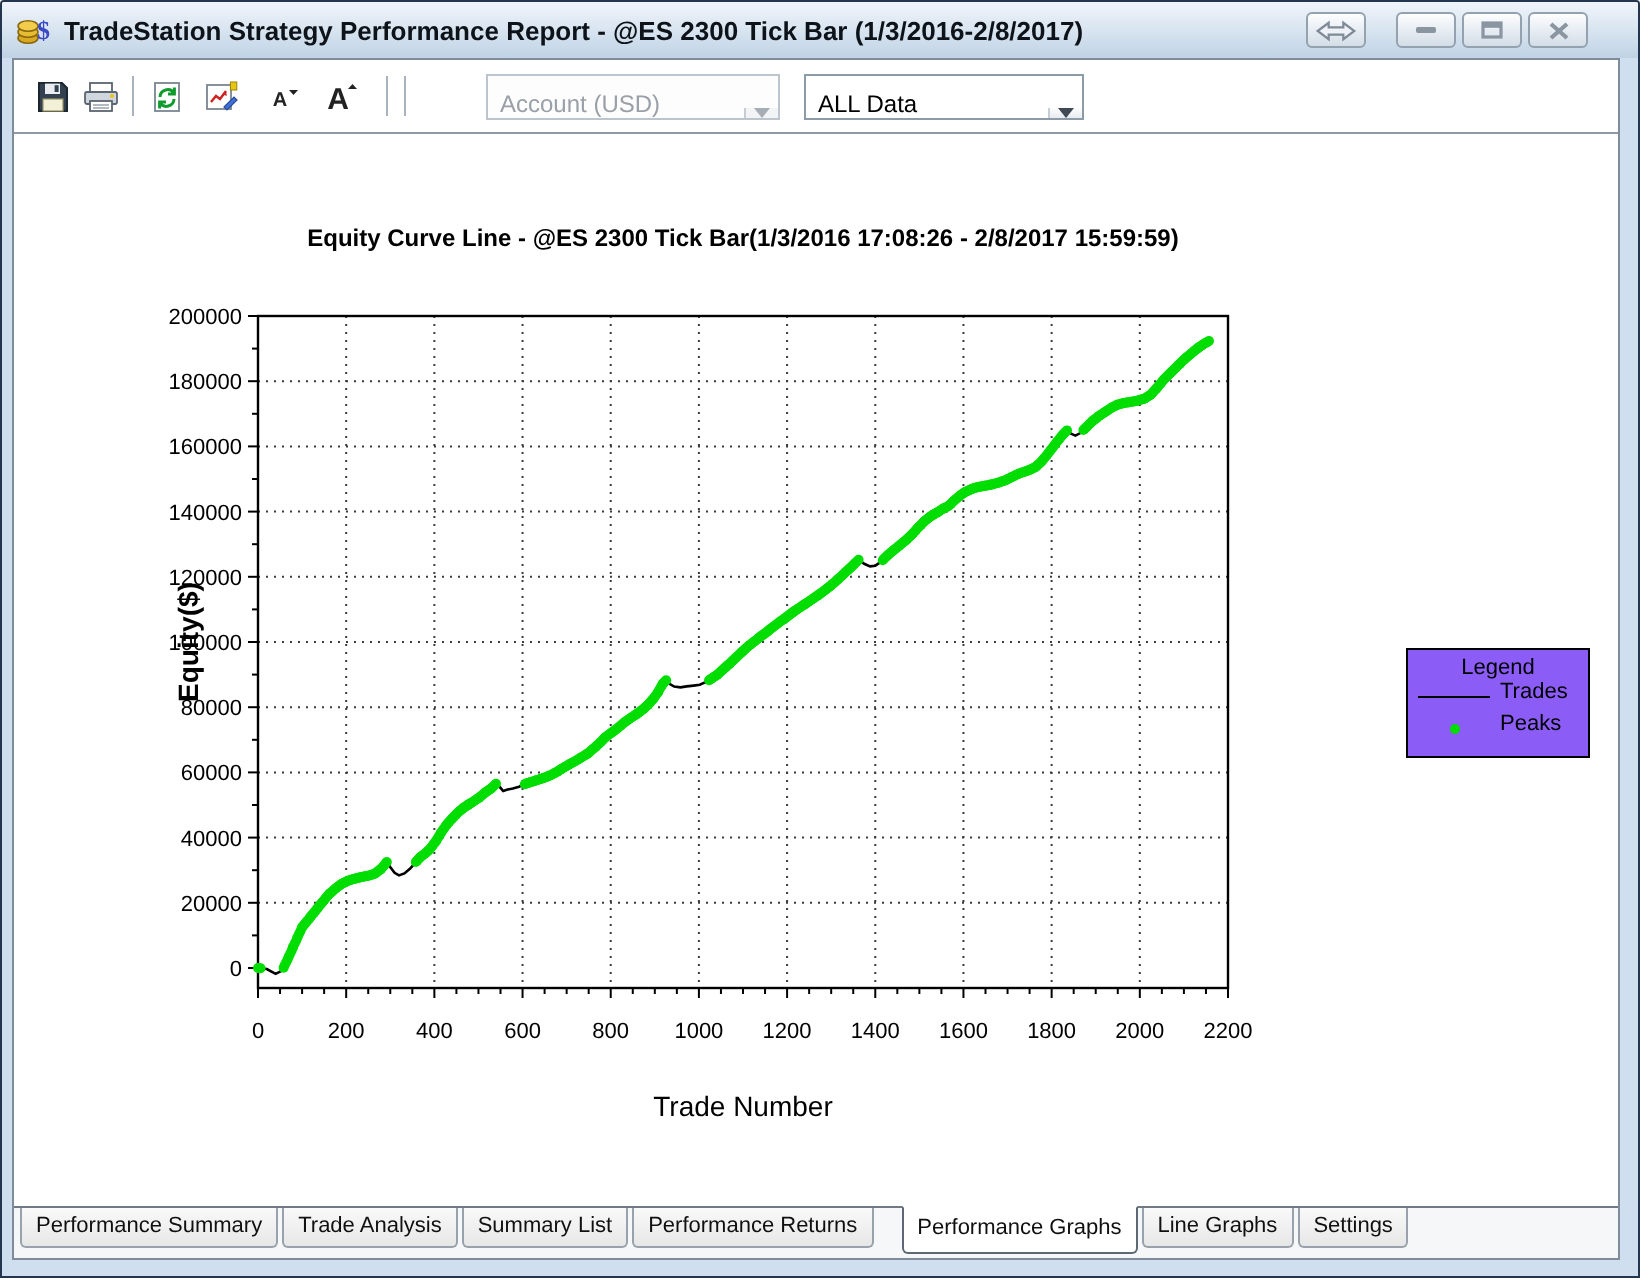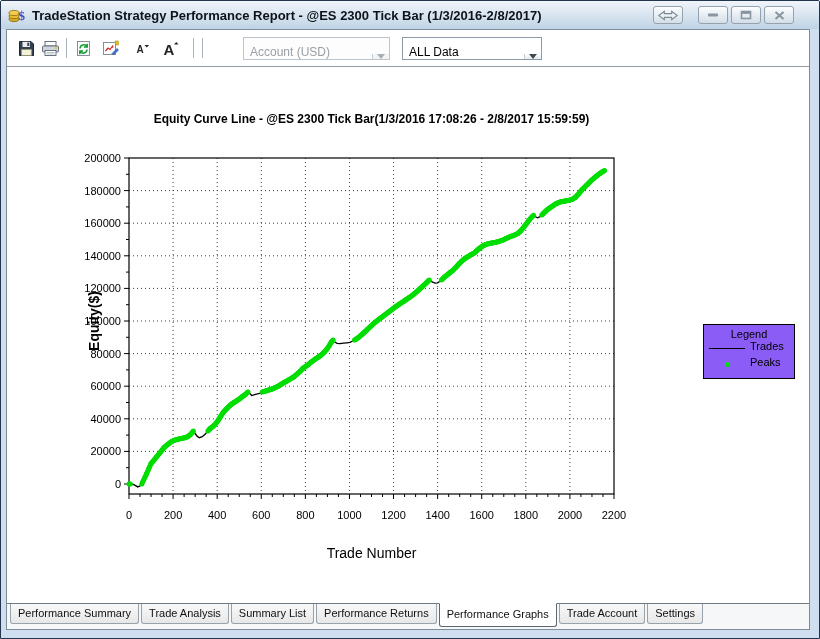--- a/index.html
+++ b/index.html
@@ -72,21 +72,21 @@
     display:flex; align-items:flex-start; padding-left:3px;
   }
   .tab {
     height:20px; line-height:19px; padding:0 7px; font-size:11px; color:#101010;
     background:linear-gradient(180deg,#f9f9f9,#e7e7e7);
     border:1px solid #98a2ac; border-top:none; border-radius:0 0 3px 3px;
     margin-right:2px; white-space:nowrap; cursor:default;
   }
   .tab.active {
     height:24px; line-height:21px; margin-top:-1px; background:#ffffff;
-    border:1px solid #5c6874; border-top:1px solid #ffffff; border-radius:0 0 3px 3px;
+    border:1px solid #5c6874; border-top:1px solid #ffffff; border-radius:0 0 3px 3px;margin-left:12px;
   }
 </style>
 </head>
 <body>
 
 <div class="window">
 
   <div class="titlebar">
     <svg class="app-icon" viewBox="0 0 18 16">
       <ellipse cx="6" cy="12" rx="5" ry="2.6" fill="#d9a923" stroke="#8a6a10" stroke-width="0.8"></ellipse>
@@ -950,18 +950,18 @@
           <span>Peaks</span>
         </div>
       </div>
 
       <div class="tabstrip" id="tabstrip">
           <div class="tab">Performance Summary</div>
           <div class="tab">Trade Analysis</div>
           <div class="tab">Summary List</div>
           <div class="tab">Performance Returns</div>
           <div class="tab active">Performance Graphs</div>
-          <div class="tab">Trade Account</div>
+          <div class="tab">Line Graphs</div>
           <div class="tab">Settings</div>
         </div>
     </div>
   </div>
 </div>
 
 </body></html>

